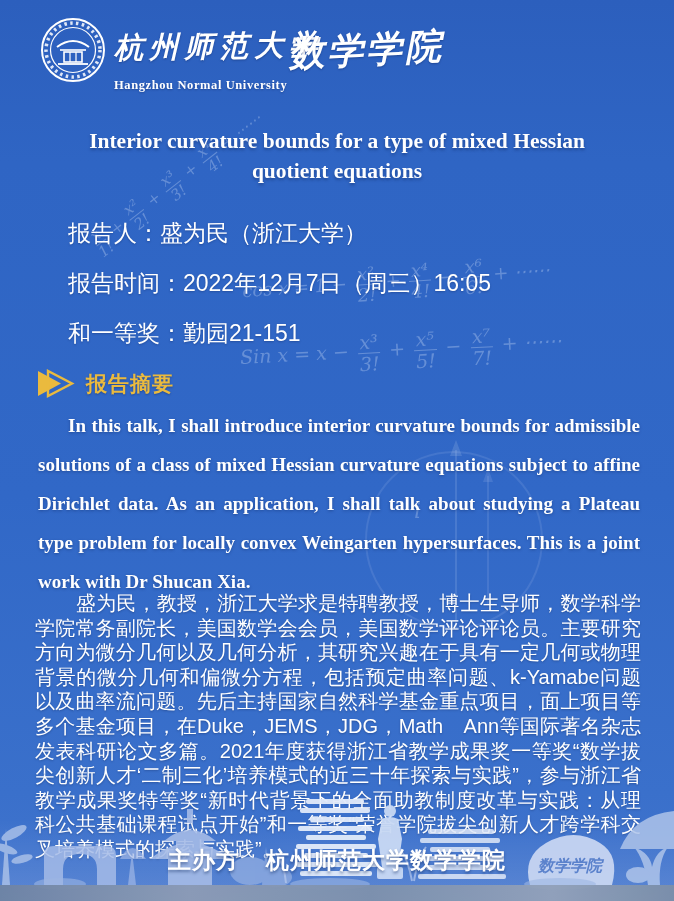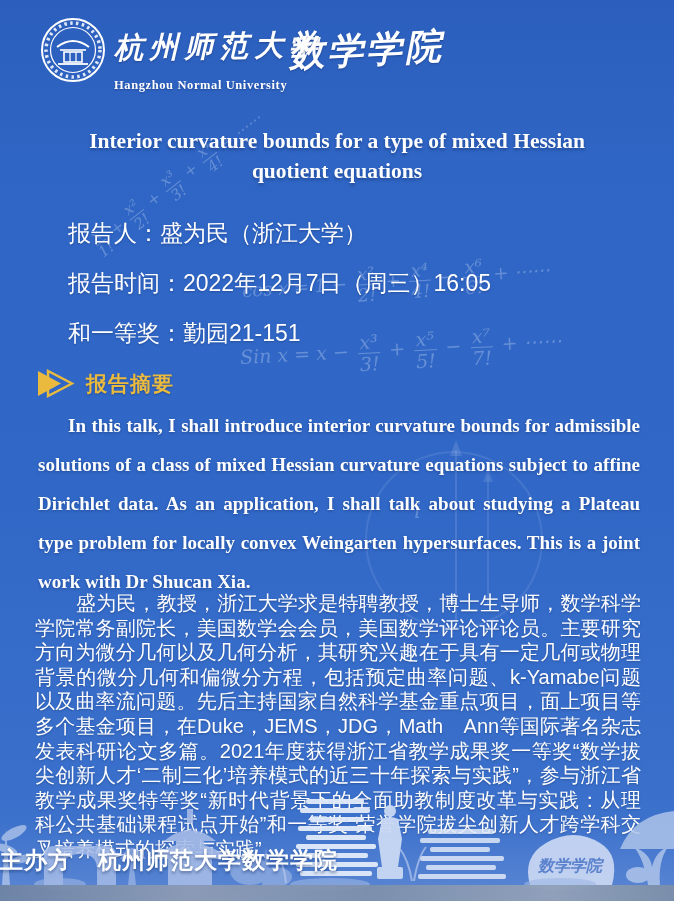--- a/index.html
+++ b/index.html
@@ -39,21 +39,21 @@
   .sec-bio{top:555px;}
   .sec-heading{font-size:21px;font-weight:bold;letter-spacing:1px;color:#eaba3e;text-shadow:0 1px 2px rgba(15,35,90,.4);}
   .abstract-body{position:absolute;left:38px;right:34px;top:406px;z-index:2;
     font-family:"Liberation Serif",serif;font-weight:bold;font-size:19px;line-height:39px;
     text-align:justify;text-indent:30px;text-shadow:0 1px 3px rgba(10,30,80,.4);}
   .bio-body{position:absolute;left:35px;right:33px;top:591px;z-index:2;
     font-size:20px;line-height:24.6px;text-align:justify;text-indent:41px;
     text-shadow:0 1px 2px rgba(20,40,90,.4);}
   
   .skyline{position:absolute;left:0;bottom:0;z-index:3;}
-  .host-line{position:absolute;left:0;right:0;top:845px;z-index:4;
+  .host-line{position:absolute;left:0;right:0;top:845px;z-index:4;text-align:center;
     font-size:23px;font-weight:bold;letter-spacing:1px;text-shadow:0 2px 3px rgba(20,45,100,.5);}
   .host-line .gap{display:inline-block;width:26px;}
   .bottom-strip{position:absolute;left:0;bottom:0;width:100%;height:16px;z-index:5;
     background:linear-gradient(90deg,#6f84a4,#8d9cb6 28%,#7e91ad 55%,#93a2ba 82%,#7c8fa9);
     filter:blur(.6px);opacity:.95;}
 </style>
 </head>
 <body>
 
 <div class="poster">

